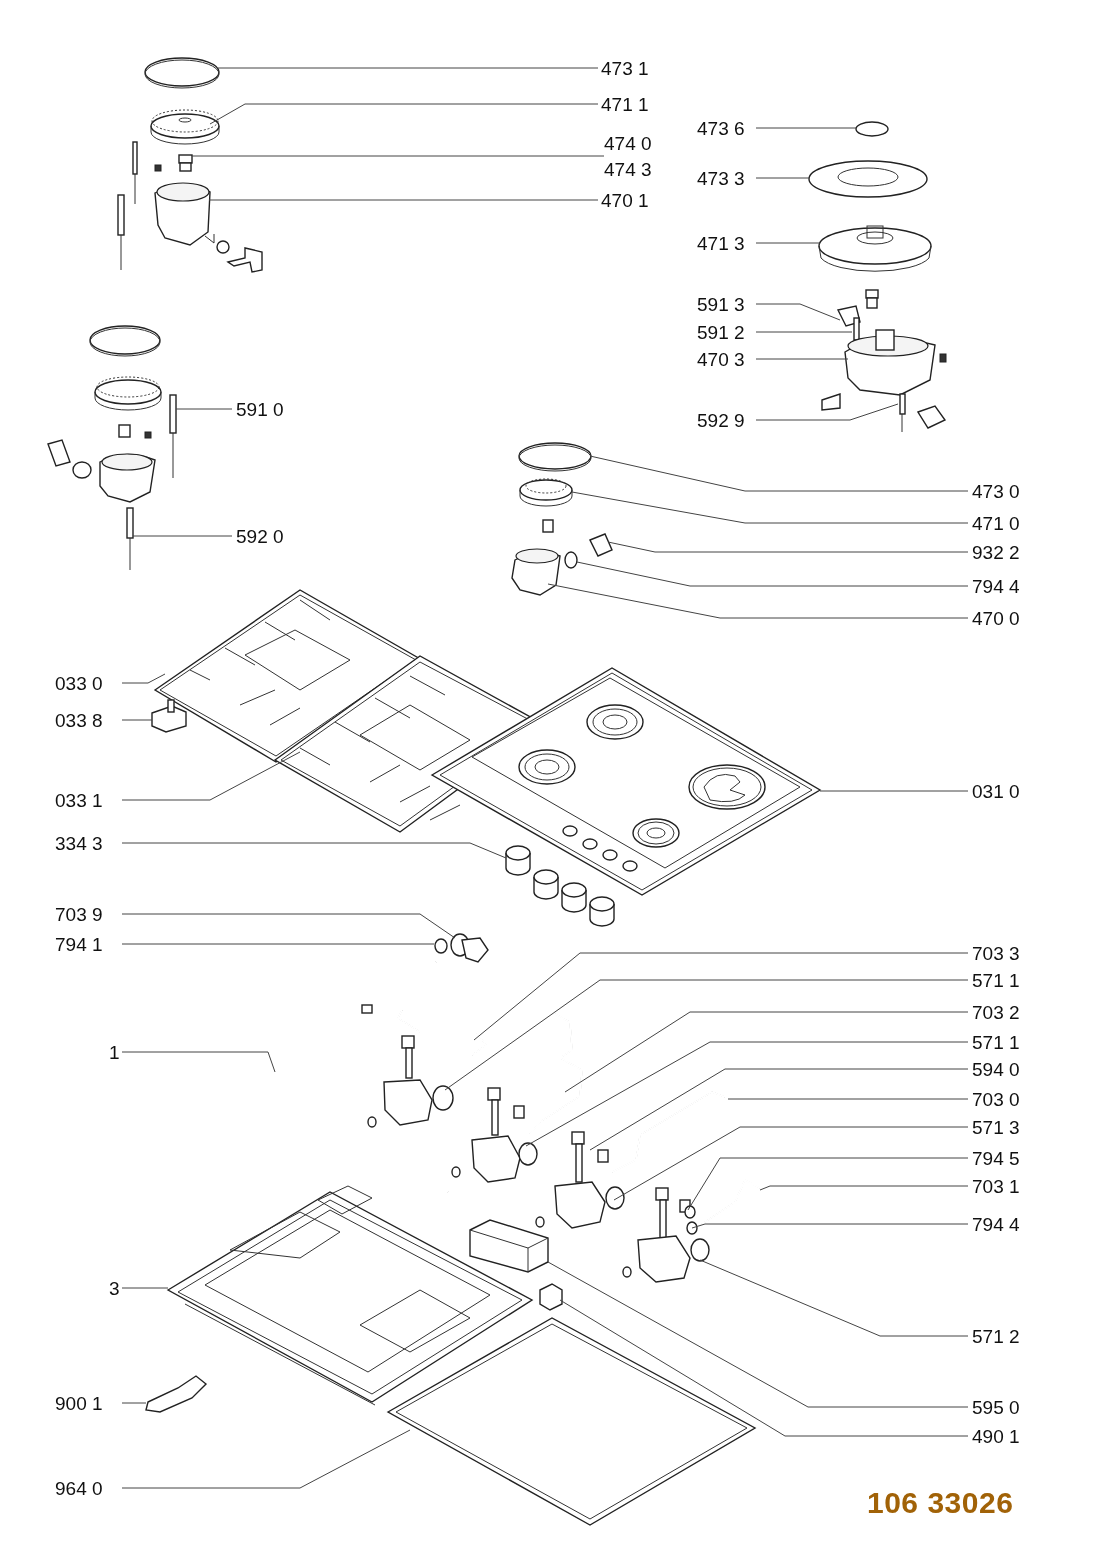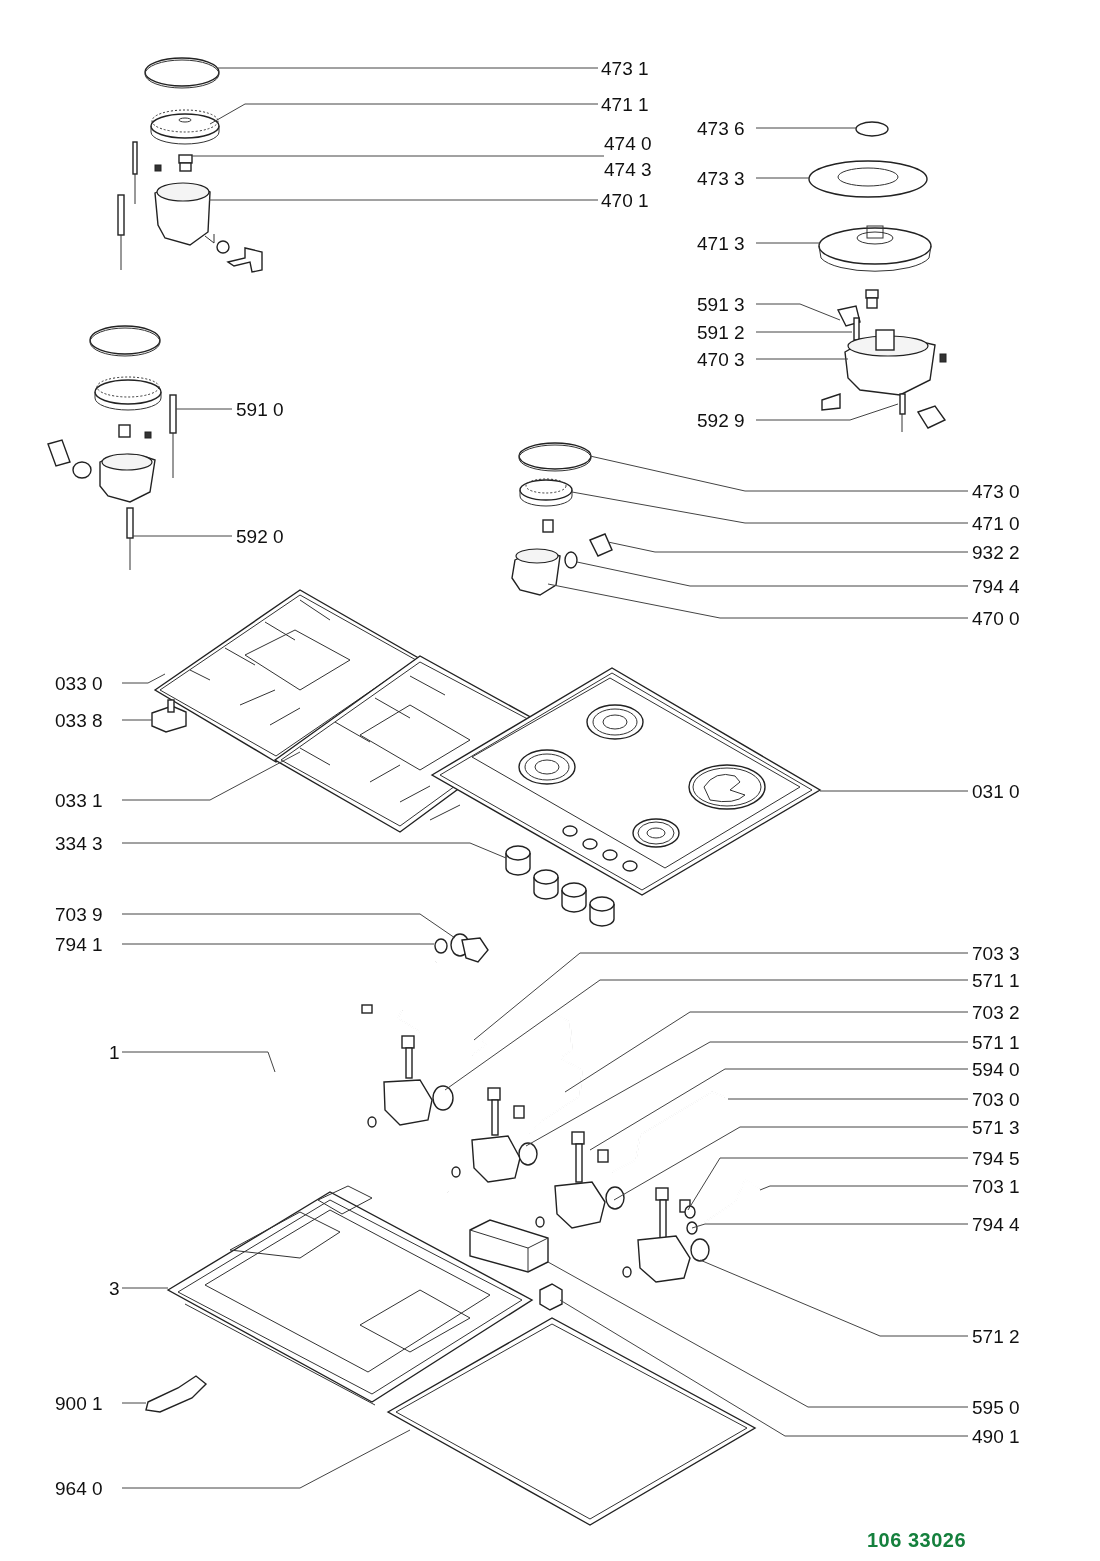--- a/index.html
+++ b/index.html
@@ -5,22 +5,22 @@
   html, body { margin: 0; padding: 0; background: #ffffff; }
   body { width: 1100px; height: 1561px; position: relative; overflow: hidden;
          font-family: "Liberation Sans", "DejaVu Sans", sans-serif; color: #111; }
   #diagram { position: absolute; left: 0; top: 0; width: 1100px; height: 1561px; }
   .lbl { font-size: 19px; fill: #111; font-family: "Liberation Sans", "DejaVu Sans", sans-serif; }
   .leader { stroke: #444; stroke-width: 1; fill: none; }
   .part { stroke: #222; stroke-width: 1.4; fill: #fff; }
   .part-thin { stroke: #333; stroke-width: 1; fill: none; }
   .part-fill { stroke: #222; stroke-width: 1.2; fill: #f4f4f4; }
   .dark { fill: #333; stroke: #222; stroke-width: 1; }
-  #doc-number { position: absolute; left: 867px; top: 1486px; font-size: 20px; font-weight: bold;
-                font-family: "Liberation Sans", "DejaVu Sans", sans-serif; color: #15803d; letter-spacing: 0.5px; margin-top: 43px; }
+  #doc-number { position: absolute; left: 867px; top: 1486px; font-size: 30px; font-weight: bold;
+                font-family: "Liberation Sans", "DejaVu Sans", sans-serif; color: #a16207; letter-spacing: 0.5px; }
 </style>
 </head>
 <body>
 
 <svg id="diagram" viewBox="0 0 1100 1561" xmlns="http://www.w3.org/2000/svg">
 
   <g>
     <ellipse class="part" cx="182" cy="72" rx="37" ry="14"></ellipse>
     <ellipse class="part-thin" cx="182" cy="74" rx="37" ry="14"></ellipse>
     <g>

